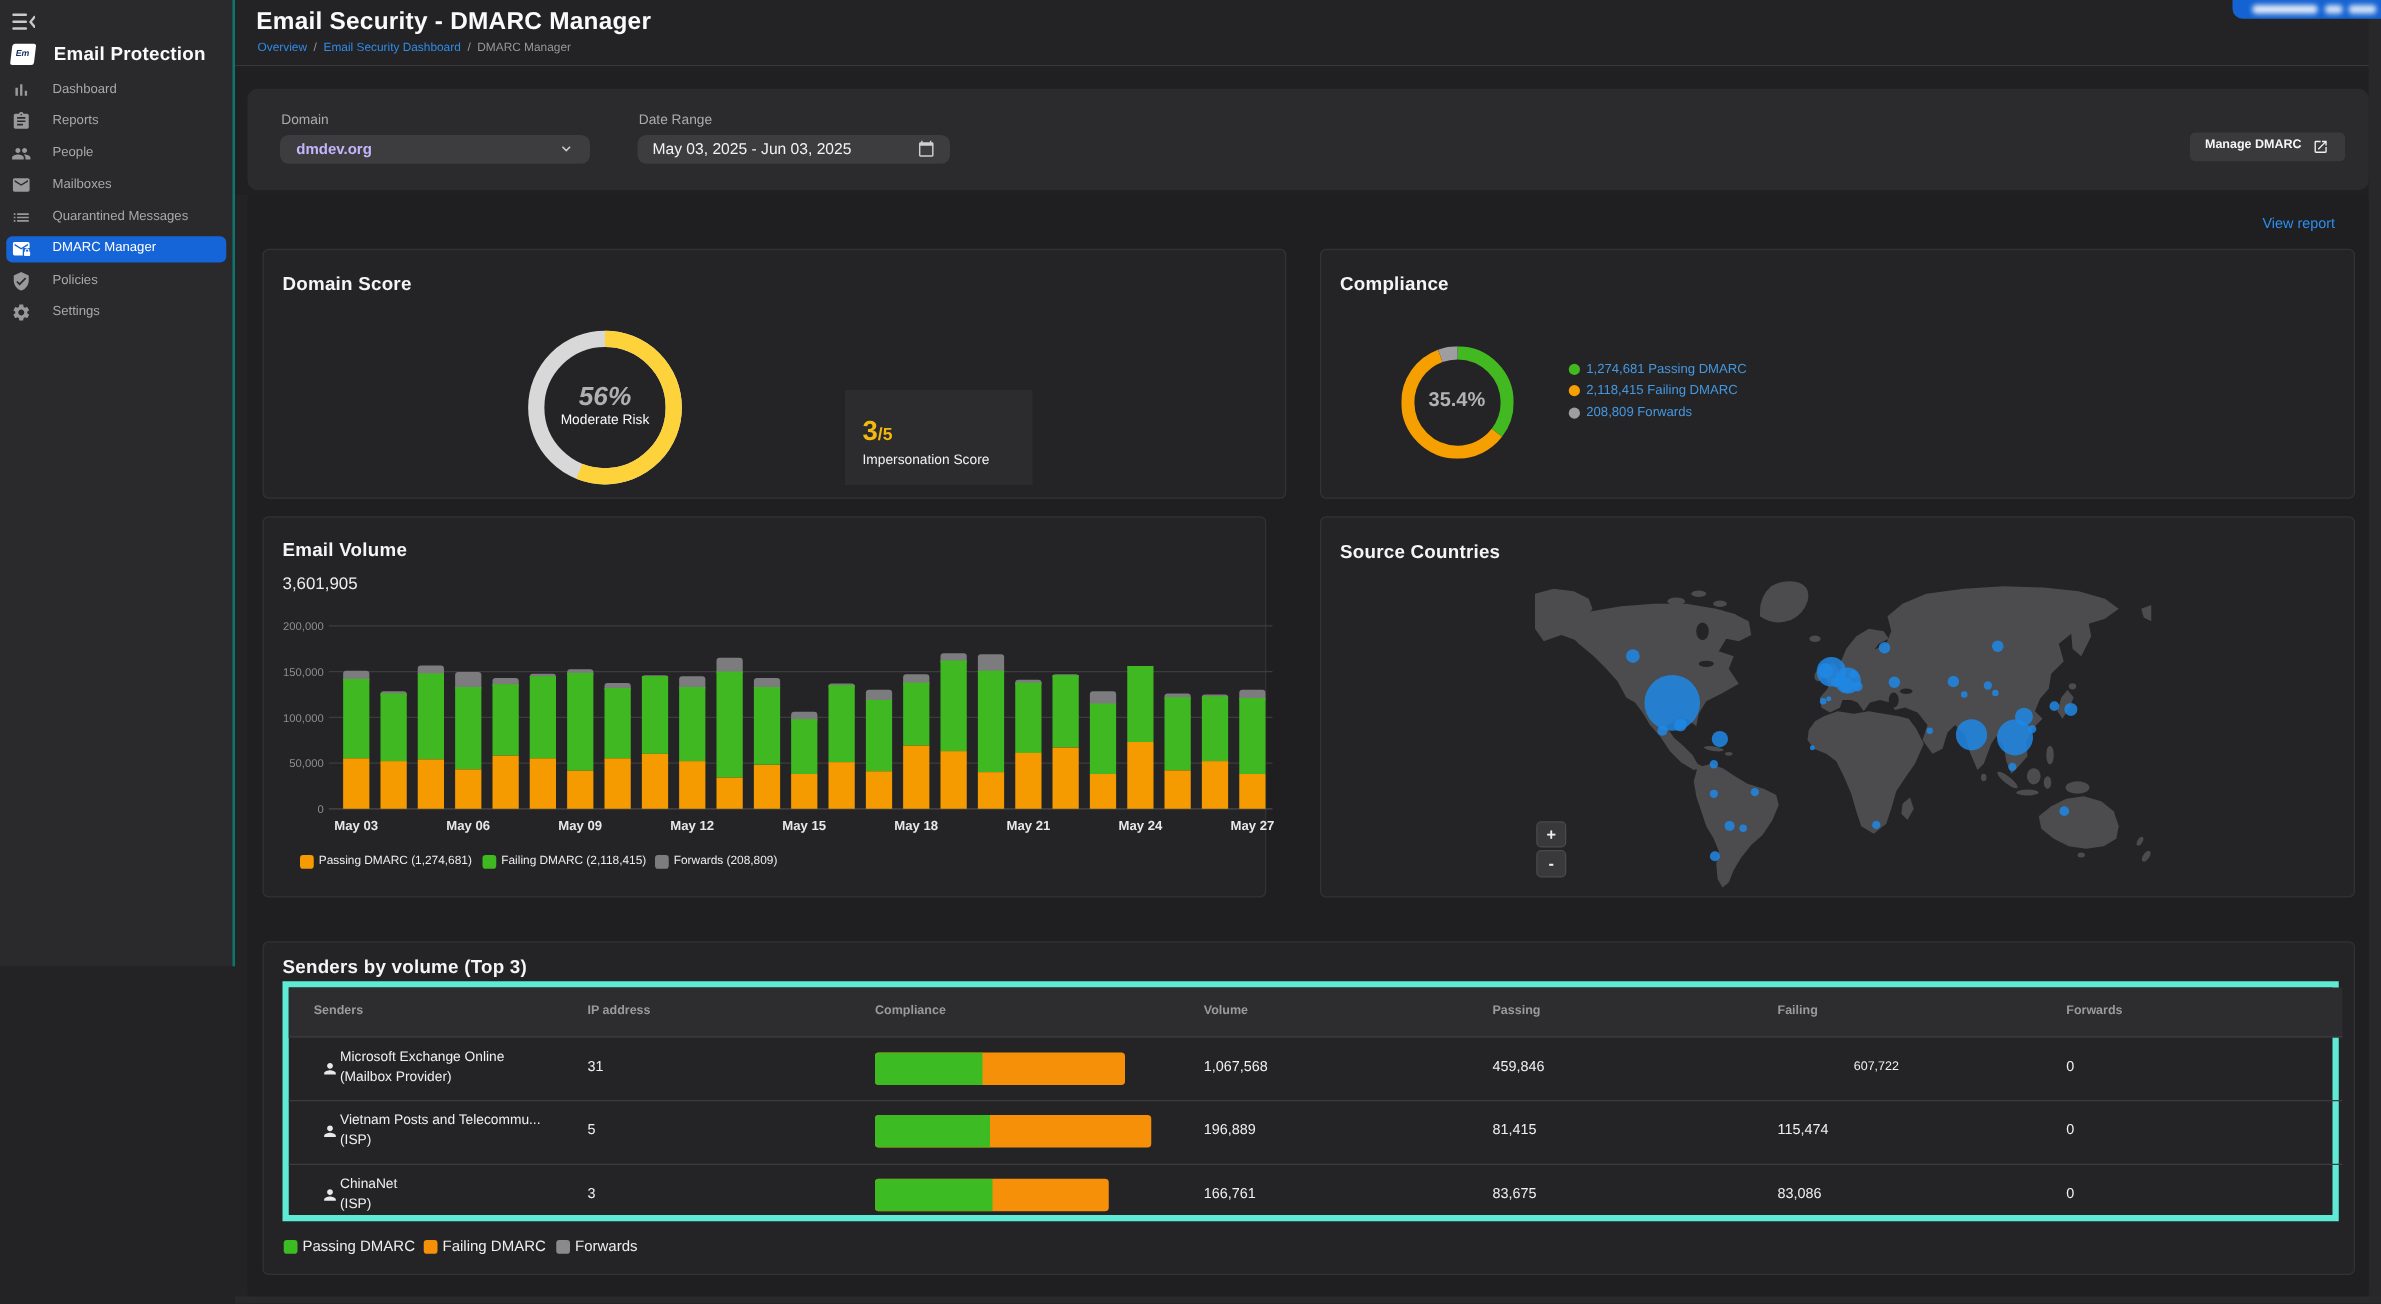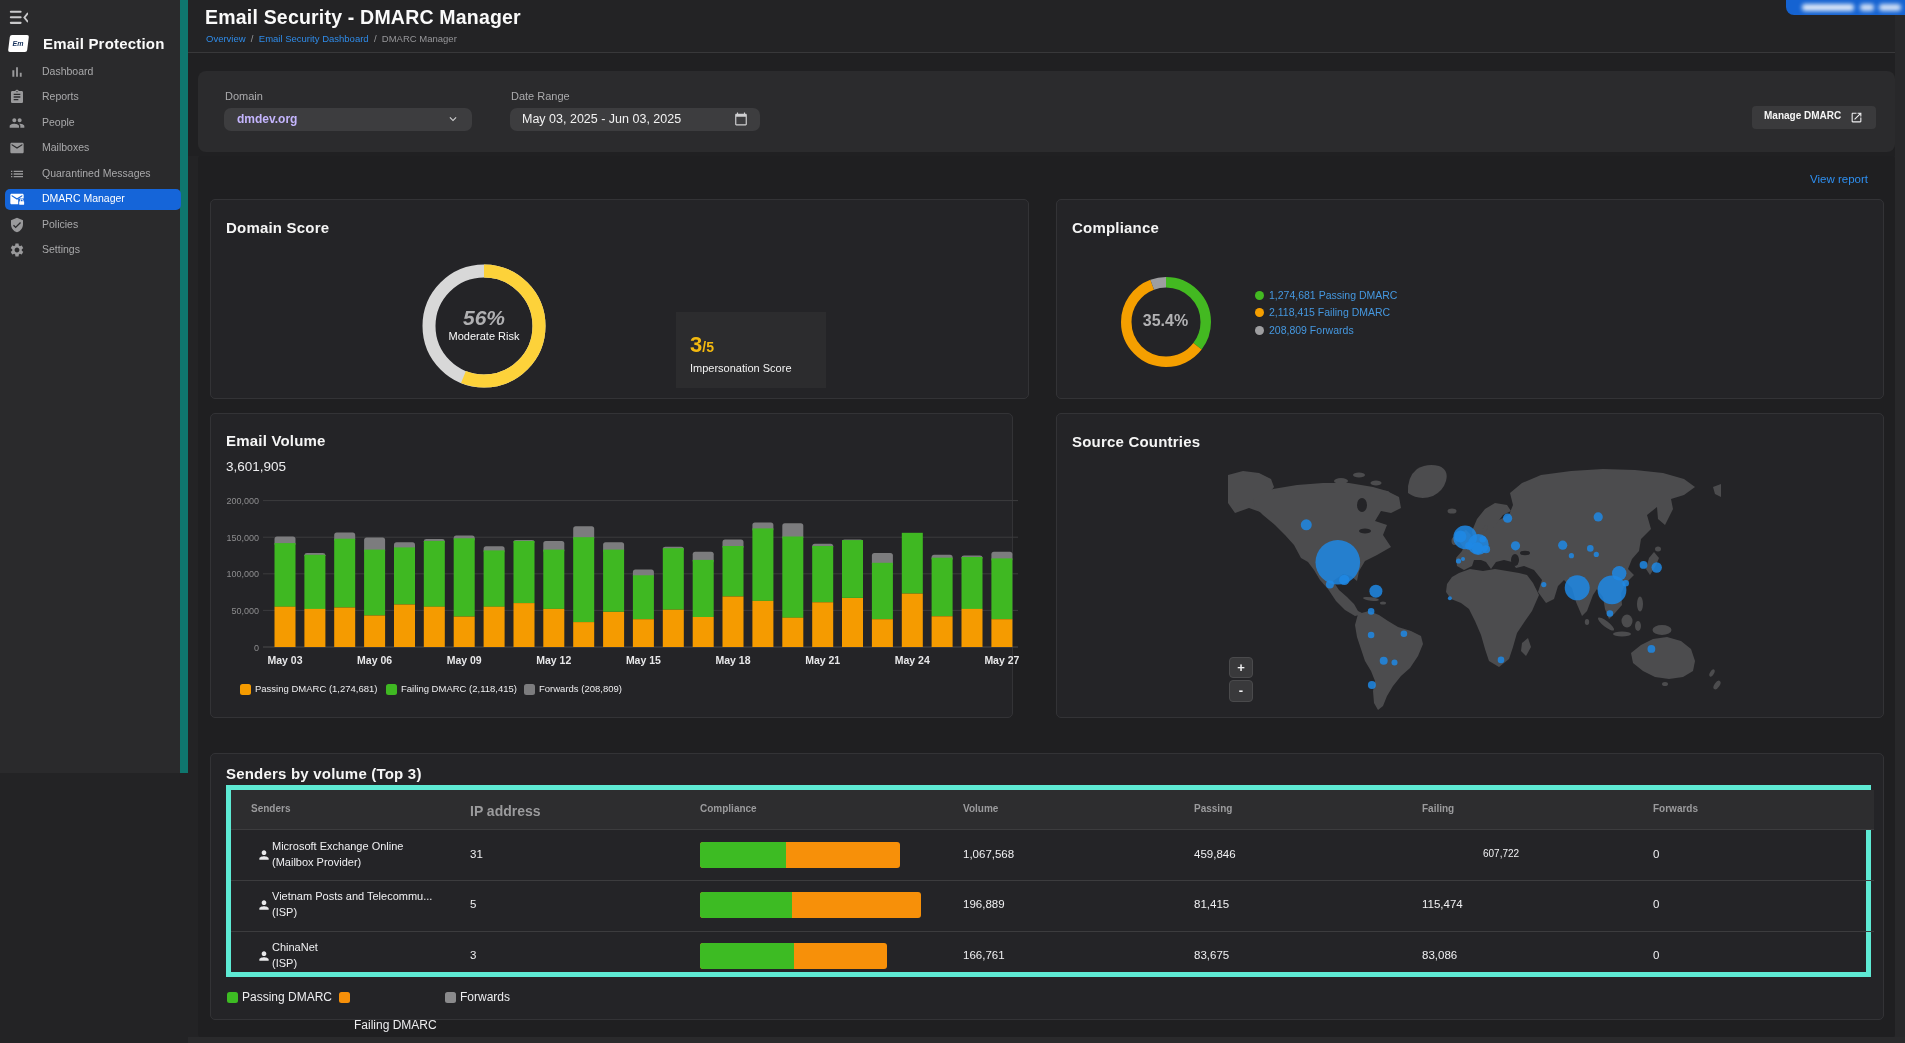--- a/index.html
+++ b/index.html
@@ -24,21 +24,21 @@
 
 <div class="abs" style="left:1895px;top:0;width:10px;height:1043px;background:#28282a;"></div>
 <div class="abs" style="left:188px;top:1037px;width:1717px;height:6px;background:#2a2a2c;"></div>
 
 <div class="abs" style="left:1786px;top:0;width:119px;height:15px;background:#1563d2;border-bottom-left-radius:8px;overflow:hidden;">
   <span class="abs" style="left:16px;top:4px;width:52px;height:7px;background:rgba(255,255,255,.85);border-radius:3px;filter:blur(2px);"></span>
   <span class="abs" style="left:74px;top:4px;width:14px;height:7px;background:rgba(255,255,255,.8);border-radius:3px;filter:blur(2px);"></span>
   <span class="abs" style="left:93px;top:4px;width:22px;height:7px;background:rgba(255,255,255,.8);border-radius:3px;filter:blur(2px);"></span>
 </div>
 
-<div class="abs" style="left:0;top:0;width:188px;height:773px;background:#2a2a2c;border-right:8px solid #0f766e;text-align:right;">
+<div class="abs" style="left:0;top:0;width:188px;height:773px;background:#2a2a2c;border-right:2px solid #0f766e;text-align:right;">
 <svg class="abs" style="left:9px;top:10px;" width="19" height="15" viewBox="0 0 24 19" fill="#c9c9cb">
       <rect x="1" y="1" width="15" height="2.6" rx="1.3"></rect>
       <rect x="1" y="8" width="15" height="2.6" rx="1.3"></rect>
       <rect x="1" y="15" width="15" height="2.6" rx="1.3"></rect>
       <path d="M23.5 4.5 L19.5 9.5 L23.5 14.5" fill="none" stroke="#c9c9cb" stroke-width="2.4" stroke-linecap="round"></path>
     </svg>
 <div class="abs" style="left:9px;top:35px;width:19px;height:17px;background:#fff;border-radius:2px;transform:skewX(-7deg);"></div>
 <div class="abs" style="left:12.5px;top:40px;font-size:7px;font-weight:bold;font-style:italic;color:#16325c;">Em</div>
 <div class="abs" style="left:43px;top:35px;font-size:15px;font-weight:bold;color:#fafafa;letter-spacing:.2px;">Email Protection</div>
 <svg class="abs" style="left:9px;top:63.5px;" width="16" height="16" viewBox="0 0 24 24" fill="#99999b">
@@ -320,21 +320,21 @@
         <circle cx="594.4" cy="234.9" r="3.9" fill="#1e88e5" fill-opacity="0.85"></circle>
       </svg>
 <div class="abs" style="left:172px;top:243px;width:24px;height:21px;background:#39393b;border:1px solid #4a4a4c;border-radius:4px;color:#f0f0f2;text-align:center;font-size:13px;font-weight:bold;line-height:19px;">+</div>
 <div class="abs" style="left:172px;top:266px;width:24px;height:22px;background:#39393b;border:1px solid #4a4a4c;border-radius:4px;color:#f0f0f2;text-align:center;font-size:13px;font-weight:bold;line-height:20px;">-</div>
 </div>
 <div class="card" style="left:12px;top:597px;width:1674px;height:267px;">
 <div class="ctitle" style="top:11px;font-size:15px;">Senders by volume (Top 3)</div>
 <div class="abs" style="left:15px;top:31px;width:1645px;height:192px;border:5px solid #5eead4;background:#242427;">
 <div class="abs" style="left:0;top:0;width:1643px;height:40px;background:#2d2d2f;border-bottom:1px solid #3c3c3e;"></div>
 <div class="abs" style="left:20px;top:13px;font-size:10px;font-weight:bold;color:#9b9b9d;">Senders</div>
-<div class="abs" style="left:239px;top:13px;font-size:14px;font-weight:bold;color:#9b9b9d;">IP address</div>
+<div class="abs" style="left:239px;top:13px;font-size:10px;font-weight:bold;color:#9b9b9d;">IP address</div>
 <div class="abs" style="left:469px;top:13px;font-size:10px;font-weight:bold;color:#9b9b9d;">Compliance</div>
 <div class="abs" style="left:732px;top:13px;font-size:10px;font-weight:bold;color:#9b9b9d;">Volume</div>
 <div class="abs" style="left:963px;top:13px;font-size:10px;font-weight:bold;color:#9b9b9d;">Passing</div>
 <div class="abs" style="left:1191px;top:13px;font-size:10px;font-weight:bold;color:#9b9b9d;">Failing</div>
 <div class="abs" style="left:1422px;top:13px;font-size:10px;font-weight:bold;color:#9b9b9d;">Forwards</div>
 <svg class="abs" style="left:26px;top:58.0px;" width="14" height="14" viewBox="0 0 24 24" fill="#e8e8ea">
           <path d="M12 12c2.21 0 4-1.79 4-4s-1.79-4-4-4-4 1.79-4 4 1.79 4 4 4zm0 2c-2.67 0-8 1.34-8 4v2h16v-2c0-2.66-5.33-4-8-4z"></path>
         </svg>
 <div class="abs" style="left:41px;top:50.0px;font-size:11px;color:#f0f0f2;">Microsoft Exchange Online</div>
 <div class="abs" style="left:41px;top:66.0px;font-size:11px;color:#f0f0f2;">(Mailbox Provider)</div>
@@ -371,16 +371,16 @@
           <span class="abs" style="left:0;top:0;width:94px;height:26px;background:#3dbb23;"></span>
         </div>
 <div class="abs" style="left:732px;top:158.6px;font-size:11.5px;color:#f0f0f2;">166,761</div>
 <div class="abs" style="left:963px;top:158.6px;font-size:11.5px;color:#f0f0f2;">83,675</div>
 <div class="abs" style="left:1191px;top:158.6px;font-size:11.5px;color:#f0f0f2;">83,086</div>
 <div class="abs" style="left:1422px;top:158.6px;font-size:11.5px;color:#f0f0f2;">0</div>
 </div>
 <span class="abs" style="left:16px;top:238px;width:11px;height:11px;border-radius:2.5px;background:#3dbb23;"></span>
 <div class="abs" style="left:31px;top:236px;font-size:12px;color:#ededef;">Passing DMARC</div>
 <span class="abs" style="left:128px;top:238px;width:11px;height:11px;border-radius:2.5px;background:#f79009;"></span>
-<div class="abs" style="left:143px;top:236px;font-size:12px;color:#ededef;margin-top:28px;">Failing DMARC</div>
+<div class="abs" style="left:143px;top:236px;font-size:12px;color:#ededef;">Failing DMARC</div>
 <span class="abs" style="left:234px;top:238px;width:11px;height:11px;border-radius:2.5px;background:#8a8a8c;"></span>
 <div class="abs" style="left:249px;top:236px;font-size:12px;color:#ededef;">Forwards</div>
 </div>
 </div>
 </body></html>

